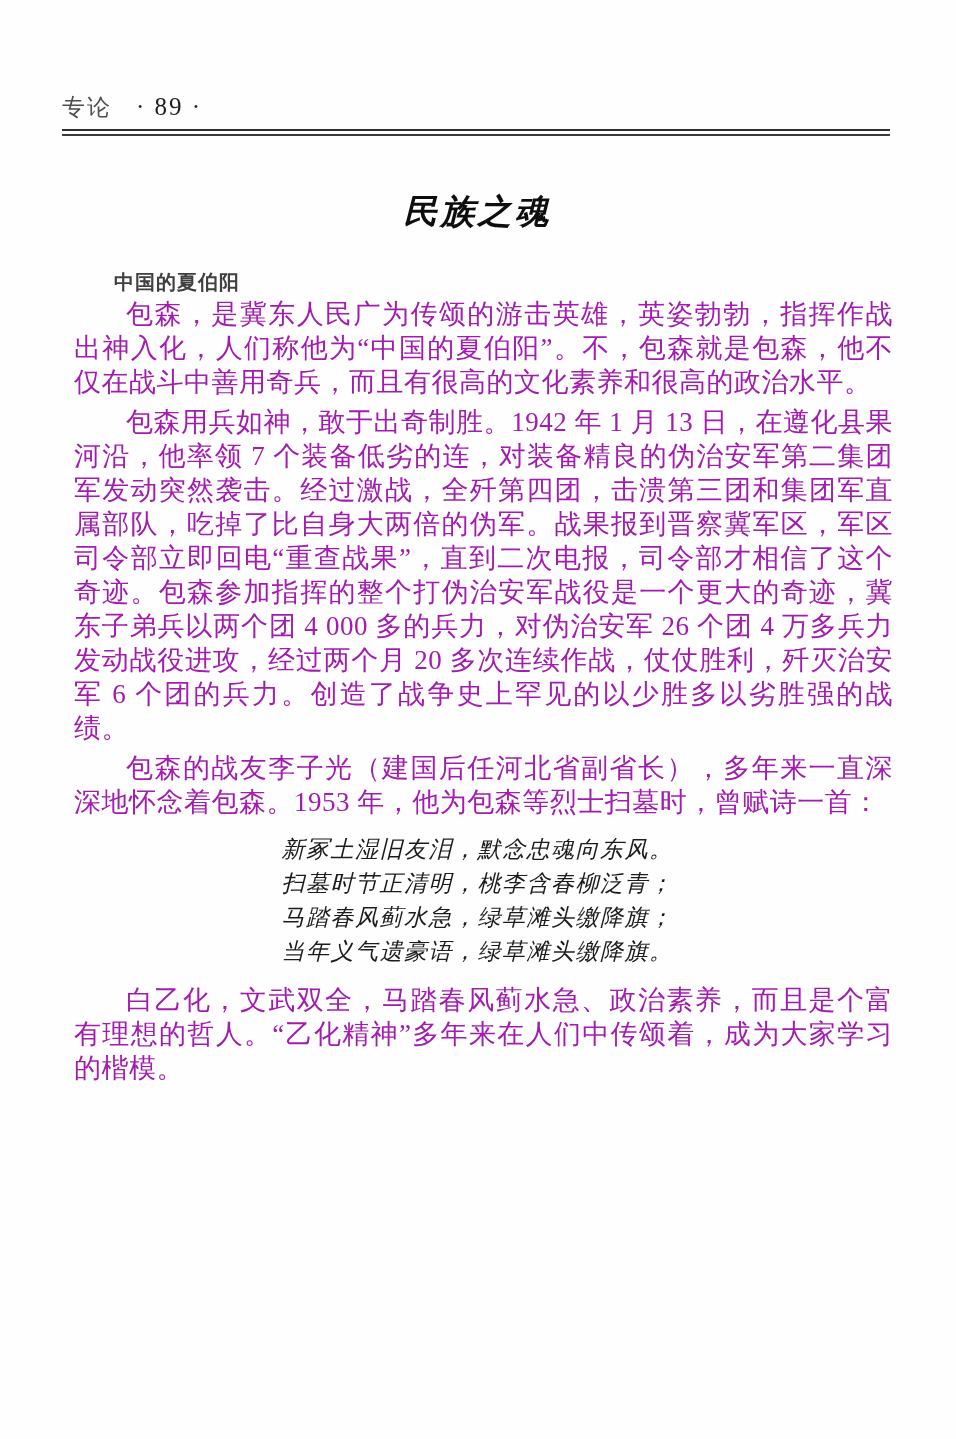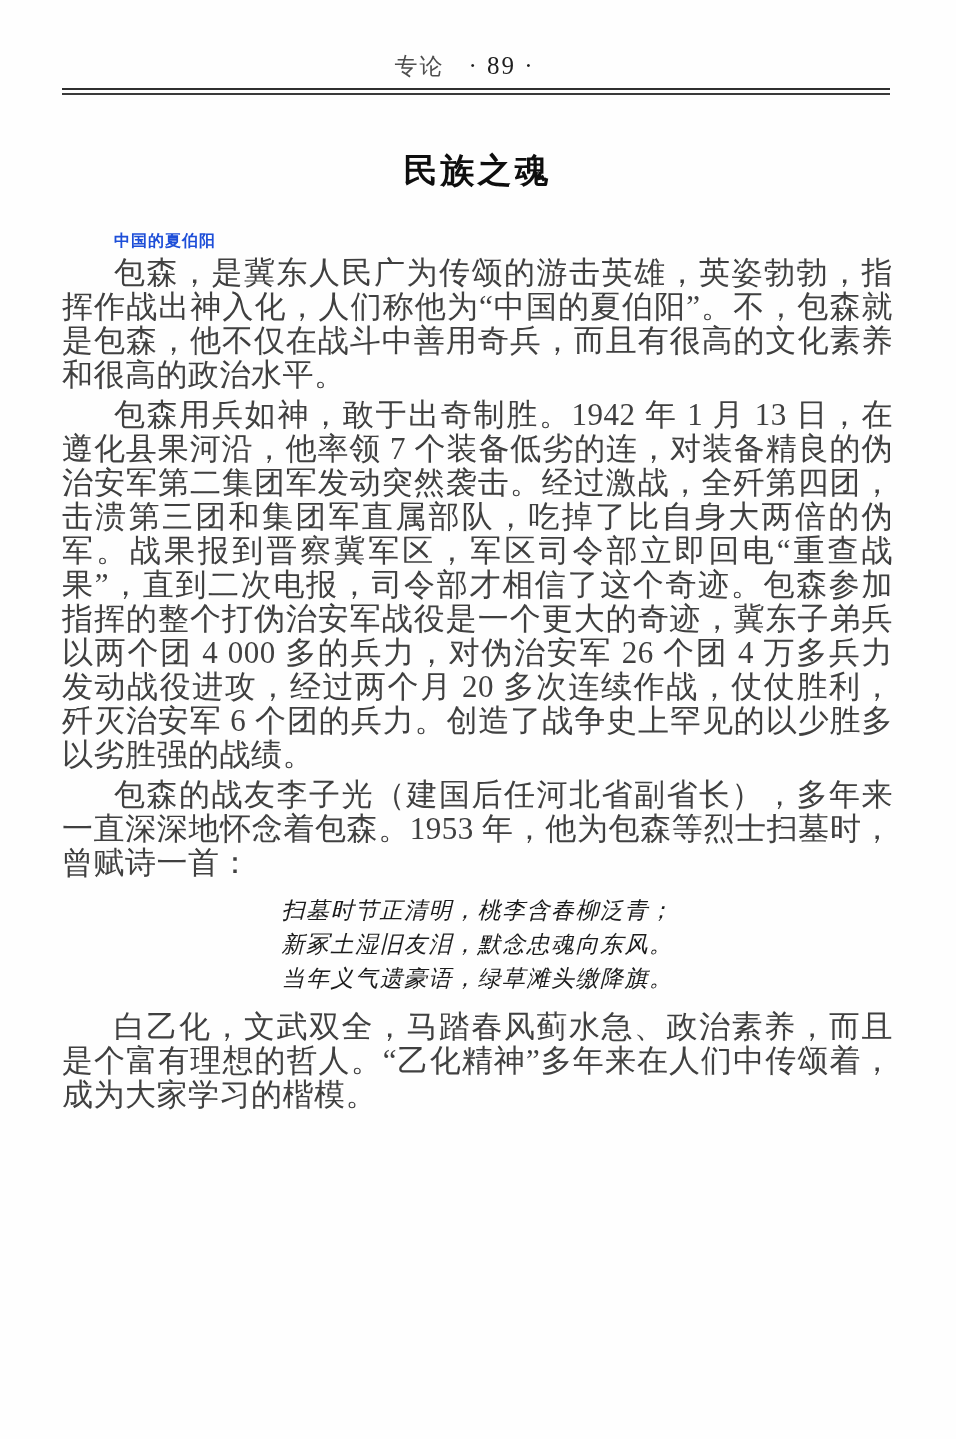--- a/index.html
+++ b/index.html
@@ -10,23 +10,23 @@
   .page {
     position: relative;
     width: 956px;
     height: 1439px;
     background: #fefefe;
     overflow: hidden;
     color: #1b1b1b;
     font-family: "Liberation Serif", serif;
   }
   .page-header {
-    padding-top: 51px;
+    padding-top: 92px;
     margin: 0 89px 0 62px;
-    text-align: center;
+    text-align: left;
     line-height: 30px;
     white-space: nowrap;
   }
   .running-title {
     font-size: 23px;
     color: #4e4e4e;
     margin-right: 24px;
     letter-spacing: 2px;
   }
   .page-number {
@@ -45,42 +45,43 @@
   }
   .doc-title {
     margin: 55px 0 0 0;
     text-align: center;
     font-family: "Liberation Sans", sans-serif;
     font-weight: bold;
     font-size: 34px;
     line-height: 40px;
     color: #0e0e0e;
     letter-spacing: 3px;
+    font-style: italic;
   }
   .sec-heading {
     margin: 36px 0 0 0;
     padding-left: 52px;
     font-family: "Liberation Sans", sans-serif;
     font-weight: bold;
-    font-size: 16px;
+    font-size: 20px;
     line-height: 30px;
-    color: #1d4ed8;
+    color: #404040;
     letter-spacing: 1px;
   }
   .sec-heading.second {
     margin-top: 34px;
   }
   .body-p {
-    margin: 6px 0 0 0;
-    font-size: 31px;
+    margin: 6px 0 0 12px;
+    font-size: 27px;
     line-height: 34px;
     text-align: justify;
     text-indent: 52px;
     letter-spacing: 0.5px;
-    color: #404040;
+    color: #a21caf;
   }
   .sec-heading + .body-p {
     margin-top: 0;
   }
   .poem {
     margin: 14px 0 14px 0;
     text-align: center;
     font-style: italic;
     color: #1c1c1c;
   }
@@ -106,22 +107,23 @@
     <h1 class="doc-title">民族之魂</h1>
 
     <section>
       <h2 class="sec-heading">中国的夏伯阳</h2>
 
       <p class="body-p">包森，是冀东人民广为传颂的游击英雄，英姿勃勃，指挥作战出神入化，人们称他为“中国的夏伯阳”。不，包森就是包森，他不仅在战斗中善用奇兵，而且有很高的文化素养和很高的政治水平。</p>
       <p class="body-p">包森用兵如神，敢于出奇制胜。1942 年 1 月 13 日，在遵化县果河沿，他率领 7 个装备低劣的连，对装备精良的伪治安军第二集团军发动突然袭击。经过激战，全歼第四团，击溃第三团和集团军直属部队，吃掉了比自身大两倍的伪军。战果报到晋察冀军区，军区司令部立即回电“重查战果”，直到二次电报，司令部才相信了这个奇迹。包森参加指挥的整个打伪治安军战役是一个更大的奇迹，冀东子弟兵以两个团 4 000 多的兵力，对伪治安军 26 个团 4 万多兵力发动战役进攻，经过两个月 20 多次连续作战，仗仗胜利，歼灭治安军 6 个团的兵力。创造了战争史上罕见的以少胜多以劣胜强的战绩。</p>
       <p class="body-p">包森的战友李子光（建国后任河北省副省长），多年来一直深深地怀念着包森。1953 年，他为包森等烈士扫墓时，曾赋诗一首：</p>
 
       <div class="poem">
+        <div class="poem-line">新冢土湿旧友泪，默念忠魂向东风。</div>
         <div class="poem-line">扫墓时节正清明，桃李含春柳泛青；</div>
-        <div class="poem-line">新冢土湿旧友泪，默念忠魂向东风。</div>
+        <div class="poem-line">马踏春风蓟水急，绿草滩头缴降旗；</div>
         <div class="poem-line">当年义气遗豪语，绿草滩头缴降旗。</div>
       </div>
 
     </section>
 
     <section>
 
       <p class="body-p">白乙化，文武双全，马踏春风蓟水急、政治素养，而且是个富有理想的哲人。“乙化精神”多年来在人们中传颂着，成为大家学习的楷模。</p>
     </section>
 

